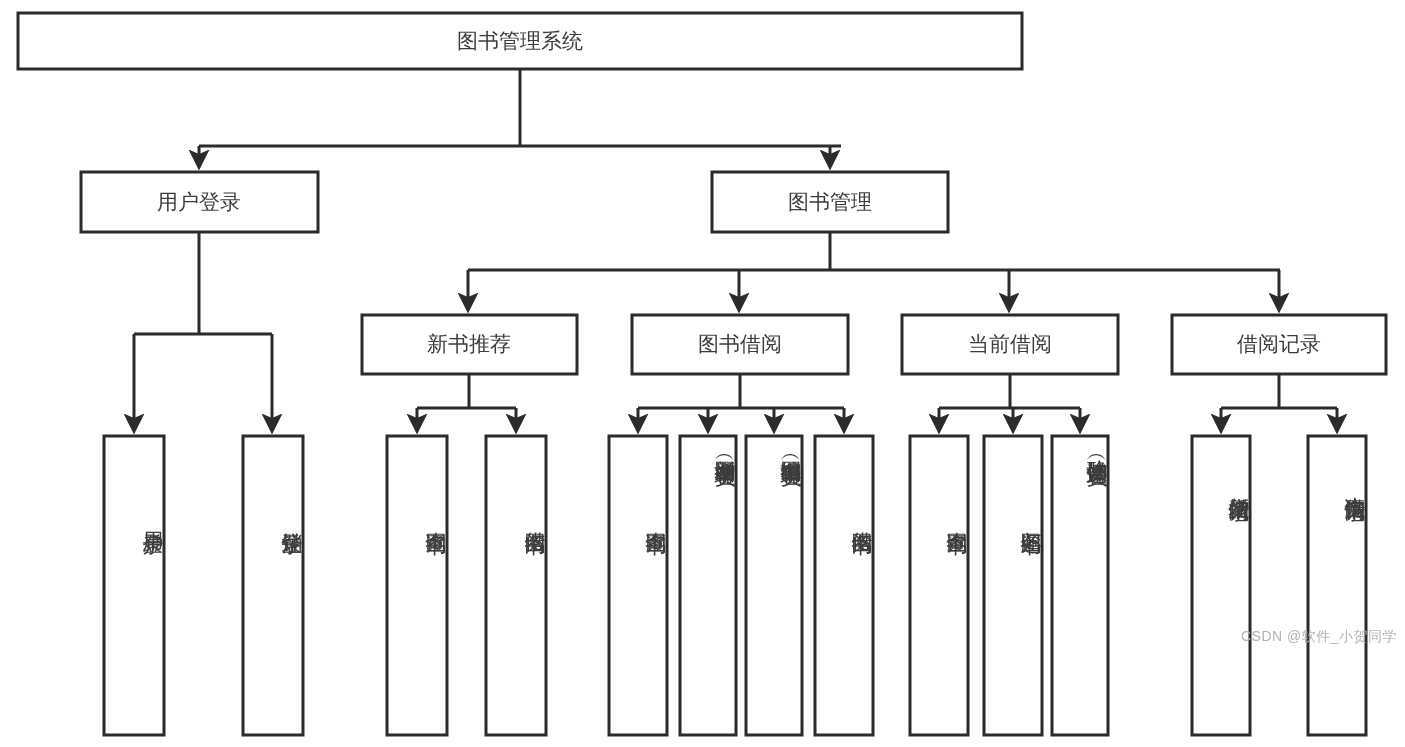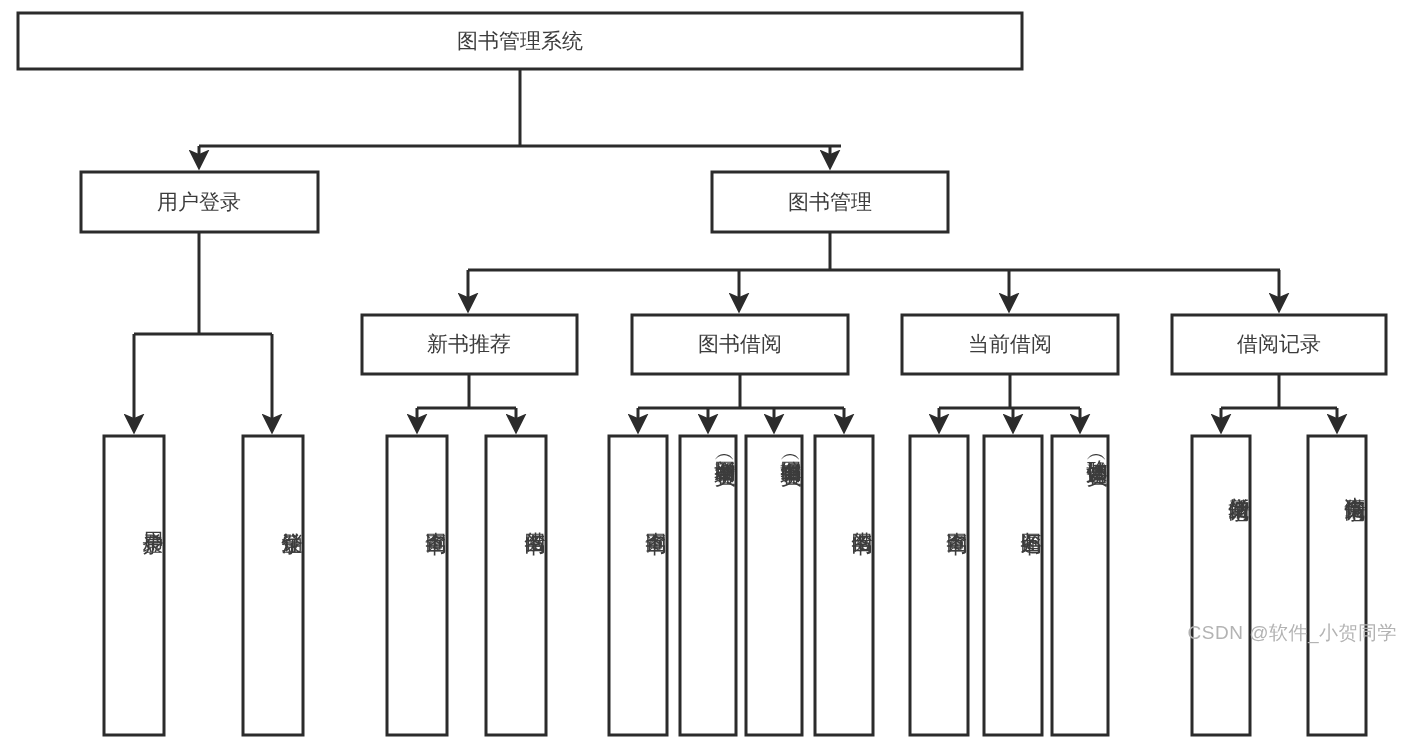--- a/index.html
+++ b/index.html
@@ -63,21 +63,21 @@
     letter-spacing: 1px;
     white-space: nowrap;
     pointer-events: none;
     text-align: center;
   }
   .watermark {
     position: absolute;
     right: 8px;
     bottom: 4px;
     font-family: "Liberation Sans", "DejaVu Sans", sans-serif;
-    font-size: 19px;
+    font-size: 14px;
     color: #b3b3b3;
     letter-spacing: 0.5px;
     white-space: nowrap;
   }
 </style>
 </head>
 <body>
 
 <div id="diagram-root">
 

